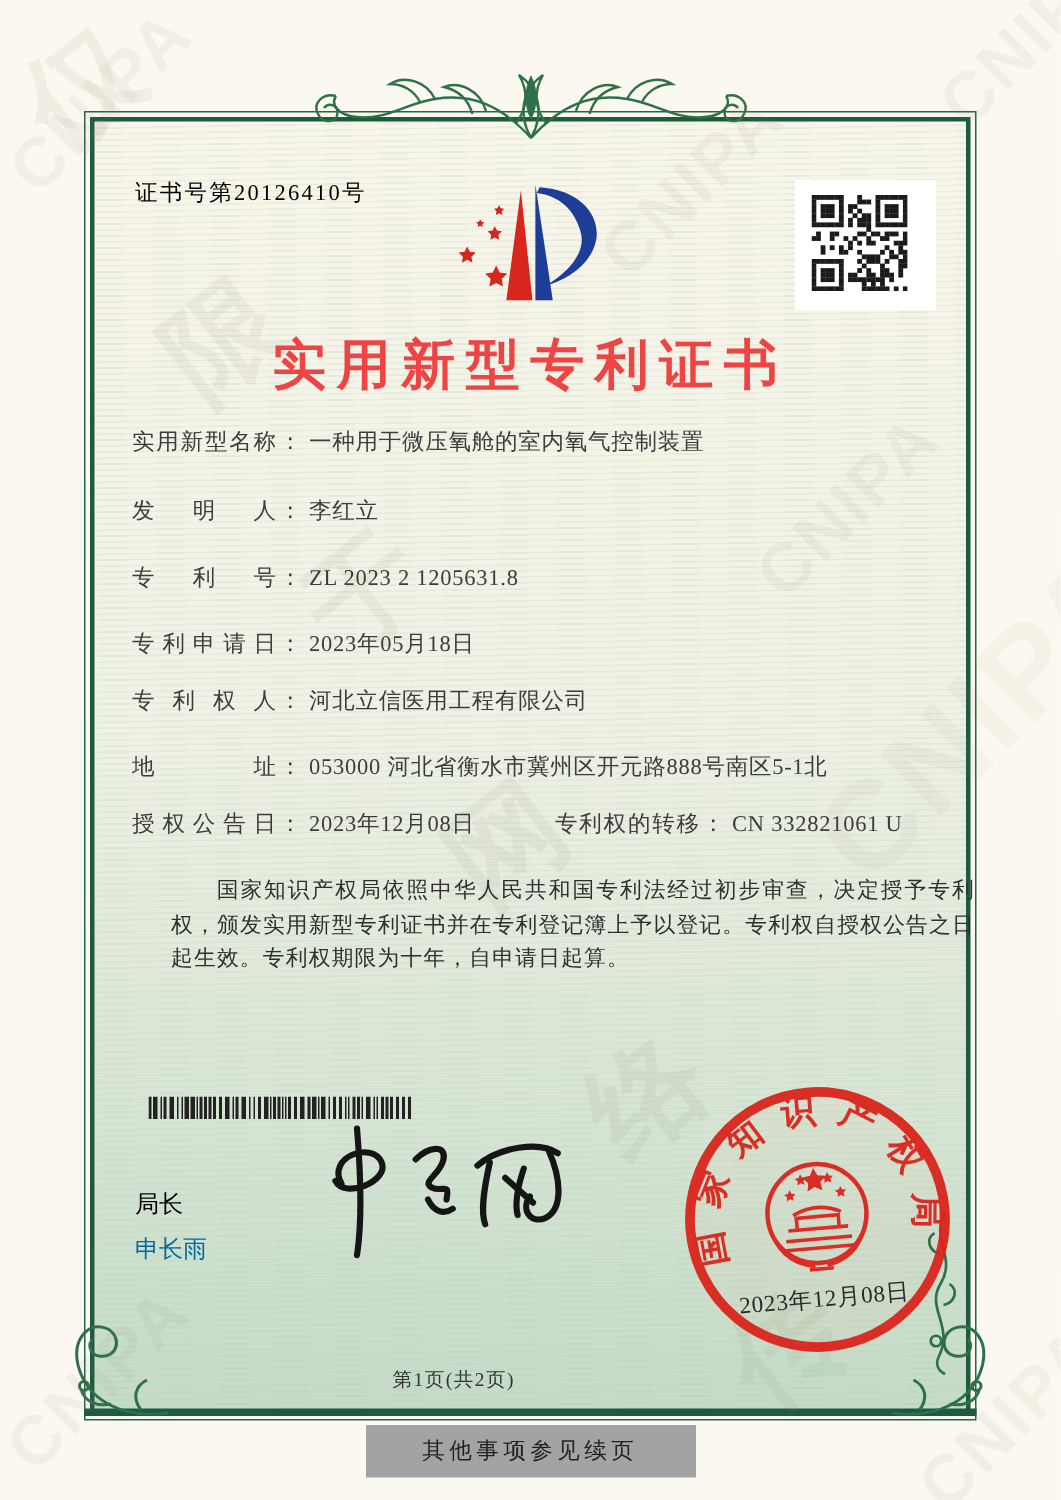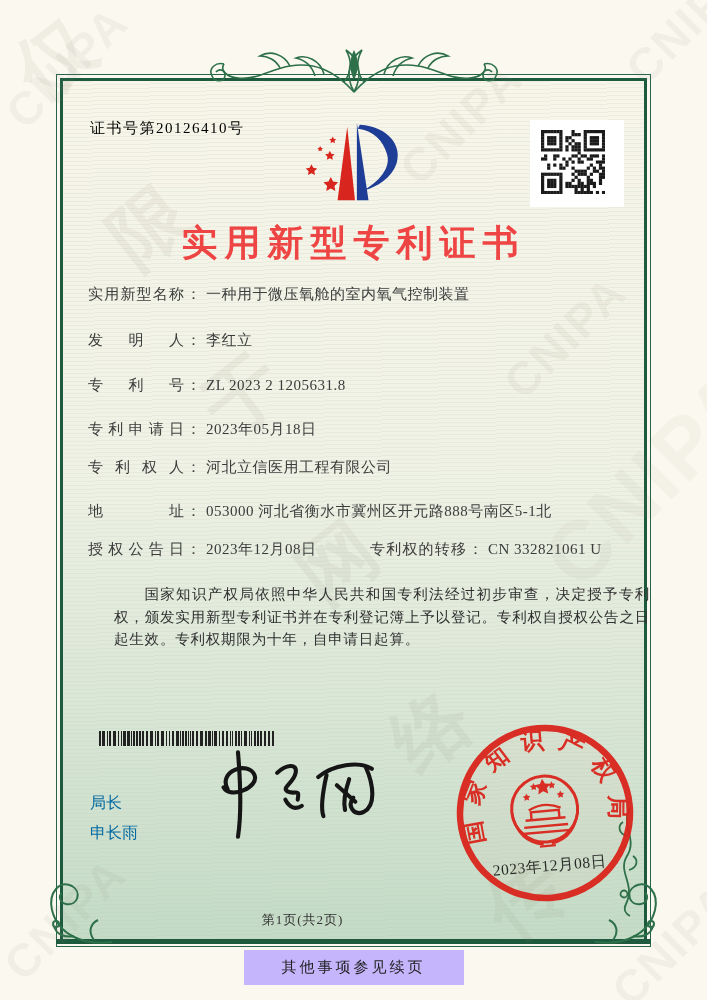--- a/index.html
+++ b/index.html
@@ -31,29 +31,29 @@
   .field-row{position:absolute;left:88px;width:540px;font-size:15px;color:#3c3c3c;white-space:nowrap;}
   .flabel{display:inline-block;width:96px;text-align:justify;text-align-last:justify;vertical-align:top;}
   .fcolon{margin:0 5px 0 2px;}
   .fvalue{letter-spacing:0.5px;}
   .fr1{top:285px}.fr2{top:331px}.fr3{top:376px}.fr4{top:420px}.fr5{top:458px}.fr6{top:502px}.fr7{top:540px}
   .fgroup2{position:absolute;left:282px;top:0;}
   .body-p{position:absolute;left:98px;width:536px;font-size:14.5px;line-height:22.5px;color:#2f2f2f;
           text-indent:2.1em;letter-spacing:0.8px;text-align:justify;margin:16px;}
   .bp1{top:567px}.bp2{top:638px}
   .barcode{position:absolute;left:99px;top:731px;width:180px;height:15px;}
-  .sig-title{position:absolute;left:90px;top:793px;font-size:16px;color:#0369a1;
+  .sig-title{position:absolute;left:90px;top:793px;font-size:16px;color:#000000;
              font-family:Liberation Sans, sans-serif;}
   .sig-name{position:absolute;left:90px;top:823px;font-size:16px;color:#0369a1;
             font-family:"Liberation Sans","DejaVu Sans",sans-serif;}
   .signature-svg{position:absolute;left:203px;top:746px;width:175px;height:95px;}
   .seal{position:absolute;left:451px;top:719px;width:188px;height:188px;transform:rotate(-5deg);opacity:0.95;}
   .page-num{position:absolute;left:0;top:911px;width:605px;text-align:center;font-size:13px;
             color:#333;letter-spacing:1px;}
-  .cont-box{position:absolute;left:50%;transform:translateX(-50%);top:950px;background:#c4b5fd;
+  .cont-box{position:absolute;left:50%;transform:translateX(-50%);top:950px;background:#a3a3a3;
             padding:8px 38px;font-size:15px;letter-spacing:3px;color:#222;white-space:nowrap;}
   .top-ornament{position:absolute;left:174px;top:40px;width:360px;height:72px;}
   .corner-fl{position:absolute;left:34px;top:866px;width:84px;height:84px;}
   .corner-fr{position:absolute;left:589px;top:866px;width:84px;height:84px;transform:scaleX(-1);}
   .right-vine{position:absolute;left:614px;top:806px;width:28px;height:112px;}
 </style>
 </head>
 <body>
 
 <div class="page">

